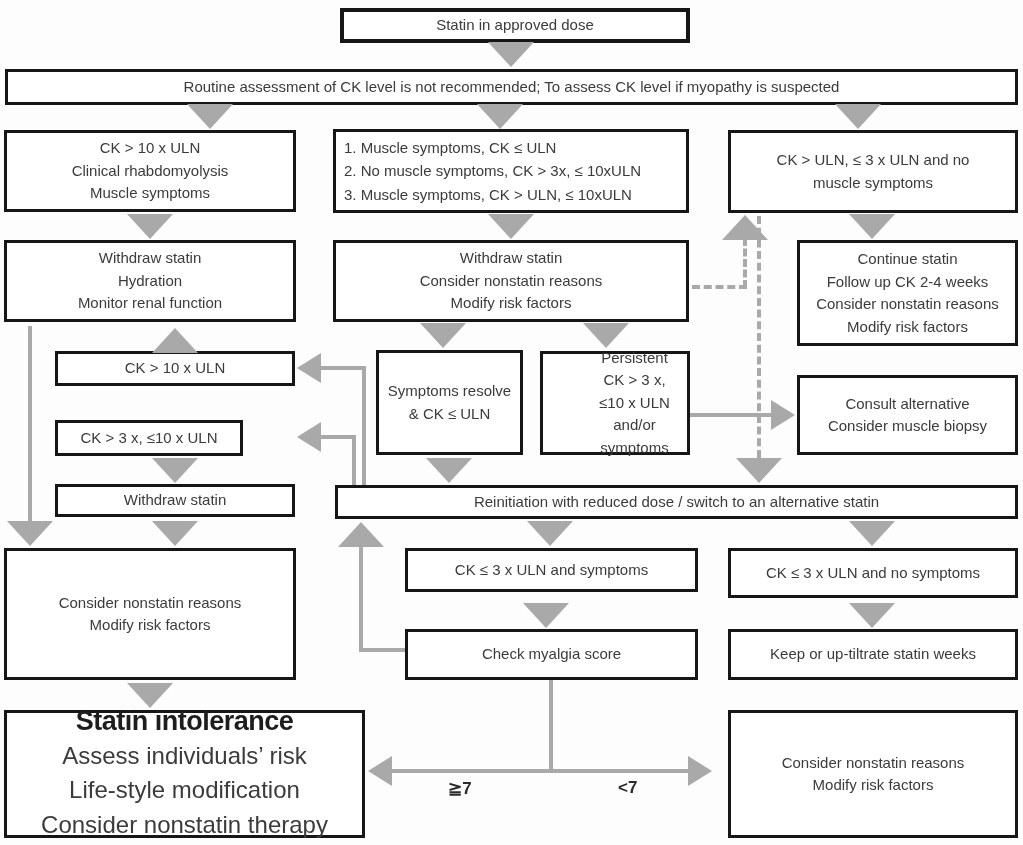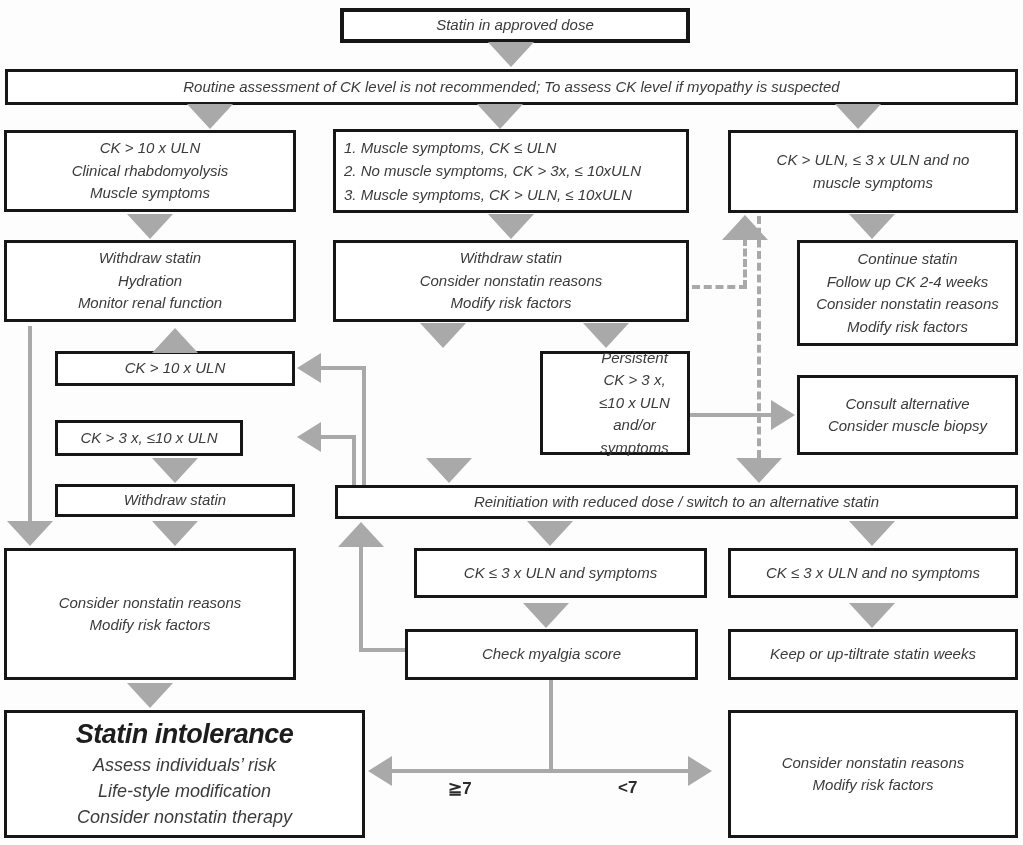--- a/index.html
+++ b/index.html
@@ -15,26 +15,25 @@
     font-family:"Liberation Sans",sans-serif;
     color:var(--text);
     overflow:hidden;
   }
   .b{
     position:absolute;box-sizing:border-box;
     background:#ffffff;border:3px solid var(--border);
     display:flex;flex-direction:column;justify-content:center;align-items:center;
     text-align:center;font-size:15px;line-height:1.5;
     padding:2px 8px;
-    font-style:italic;
   }
   .b .t{width:100%;}
   .b.list{align-items:flex-start;text-align:left;padding-left:8px;line-height:1.55;}
   .big-title{font-size:27px;font-weight:bold;color:#1d1d1d;letter-spacing:-0.5px;line-height:1.25;}
-  .sub{font-size:18px;line-height:1.45;}
+  .sub{font-size:24px;line-height:1.45;}
   .tri-d{position:absolute;width:0;height:0;border-left:23px solid transparent;border-right:23px solid transparent;border-top:25px solid var(--arrow);}
   .tri-u{position:absolute;width:0;height:0;border-left:23px solid transparent;border-right:23px solid transparent;border-bottom:25px solid var(--arrow);}
   .tri-l{position:absolute;width:0;height:0;border-top:15px solid transparent;border-bottom:15px solid transparent;border-right:24px solid var(--arrow);}
   .tri-r{position:absolute;width:0;height:0;border-top:15px solid transparent;border-bottom:15px solid transparent;border-left:24px solid var(--arrow);}
   .ln{position:absolute;background:var(--arrow);}
   .dsh-v{position:absolute;width:0;border-left:4px dashed var(--arrow);}
   .dsh-h{position:absolute;height:0;border-top:4px dashed var(--arrow);}
   .lbl{position:absolute;font-size:17px;font-weight:bold;color:#2b2b2b;}
 </style>
 </head>
@@ -82,20 +81,23 @@
     <div class="t">Continue statin</div>
     <div class="t">Follow up CK 2-4 weeks</div>
     <div class="t">Consider nonstatin reasons</div>
     <div class="t">Modify risk factors</div>
   </div>
 
   <div class="b" style="left:55px;top:351px;width:240px;height:35px;">
     <div class="t">CK &gt; 10 x ULN</div>
   </div>
 
+  <div class="b" style="left:376px;top:350px;width:147px;height:105px;">
+    <div class="t">Symptoms resolve &amp; CK ≤ ULN</div>
+  </div>
 
   <div class="b" style="left:540px;top:351px;width:150px;height:104px;padding-left:47px;">
     <div class="t">Persistent CK &gt; 3 x, ≤10 x ULN and/or symptoms</div>
   </div>
 
   <div class="b" style="left:797px;top:375px;width:221px;height:80px;">
     <div class="t">Consult alternative</div>
     <div class="t">Consider muscle biopsy</div>
   </div>
 
@@ -109,21 +111,21 @@
 
   <div class="b" style="left:335px;top:485px;width:683px;height:34px;">
     <div class="t">Reinitiation with reduced dose / switch to an alternative statin</div>
   </div>
 
   <div class="b" style="left:4px;top:548px;width:292px;height:132px;">
     <div class="t">Consider nonstatin reasons</div>
     <div class="t">Modify risk factors</div>
   </div>
 
-  <div class="b" style="left:405px;top:548px;width:293px;height:50px;margin-left:9px;">
+  <div class="b" style="left:405px;top:548px;width:293px;height:44px;">
     <div class="t">CK ≤ 3 x ULN and symptoms</div>
   </div>
 
   <div class="b" style="left:728px;top:548px;width:290px;height:50px;">
     <div class="t">CK ≤ 3 x ULN and no symptoms</div>
   </div>
 
   <div class="b" style="left:405px;top:629px;width:293px;height:51px;">
     <div class="t">Check myalgia score</div>
   </div>

